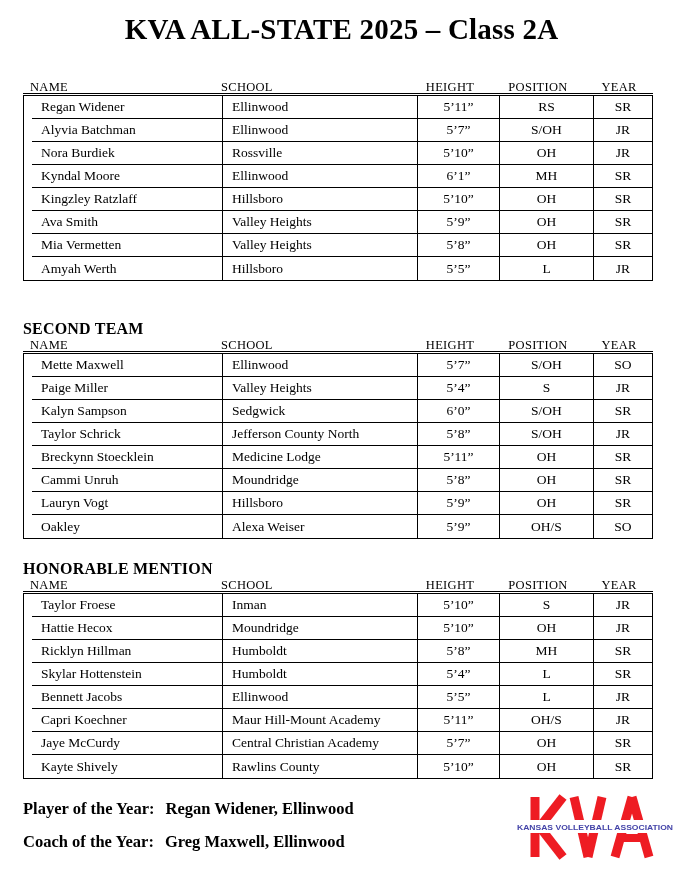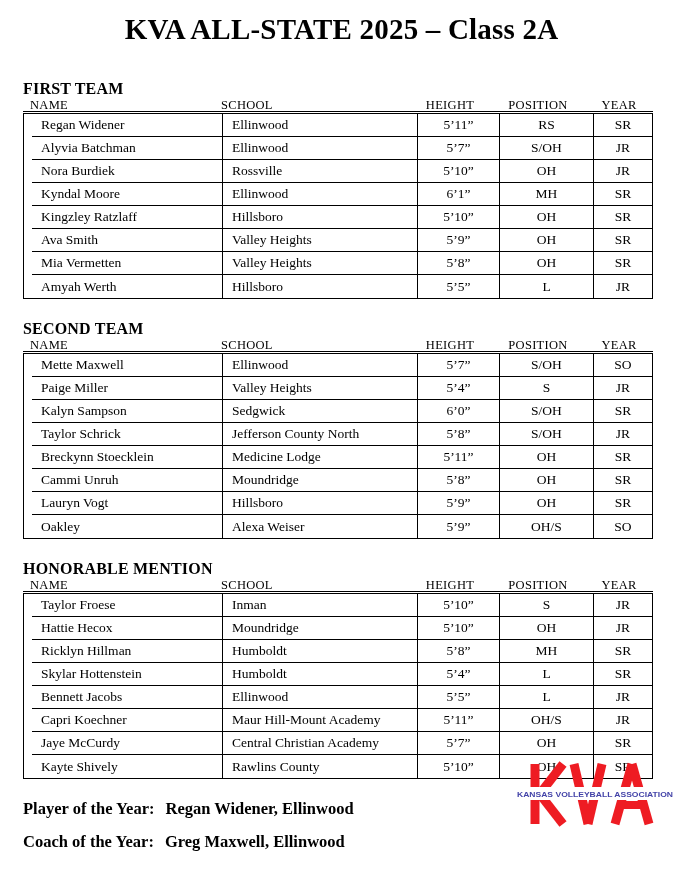--- a/index.html
+++ b/index.html
@@ -58,41 +58,40 @@
   .cell-height, .cell-position, .cell-year { justify-content:center; }
   .award-line {
     position:absolute; left:23px;
     font-size:16.5px; font-weight:bold;
     white-space:nowrap;
   }
   .award-line .award-value { margin-left:11px; }
   #player-line { top:799px; }
   #coach-line  { top:832px; }
   .logo {
-    position:absolute; left:514px; top:757px;
+    position:absolute; left:514px; top:790px;
     width:162px; height:74px;
   }
   .logo svg { width:100%; height:100%; display:block; }
   .logo .stroke { stroke:var(--logo-red,#ee1c23); fill:none; }
   .logo .org-text {
     fill:var(--logo-blue,#4343a8);
     font-family:"Liberation Sans", sans-serif;
     font-weight:bold;
     font-size:8px;
   }
 </style>
 </head>
 <body>
 
 <div class="page">
 
   <div class="doc-title">KVA ALL-STATE 2025 – Class 2A</div>
 
   <div class="section" style="top:80px;">
-    <div class="section-heading">FIRST TEAM</div>
     <div class="header-row">
       <div class="header-cell hc-left">NAME</div>
       <div class="header-cell hc-left">SCHOOL</div>
       <div class="header-cell hc-center">HEIGHT</div>
       <div class="header-cell hc-center">POSITION</div>
       <div class="header-cell hc-center">YEAR</div>
     </div>
     <div class="data-table">
         <div class="table-row">
           <div class="cell cell-name">Regan Widener</div>

